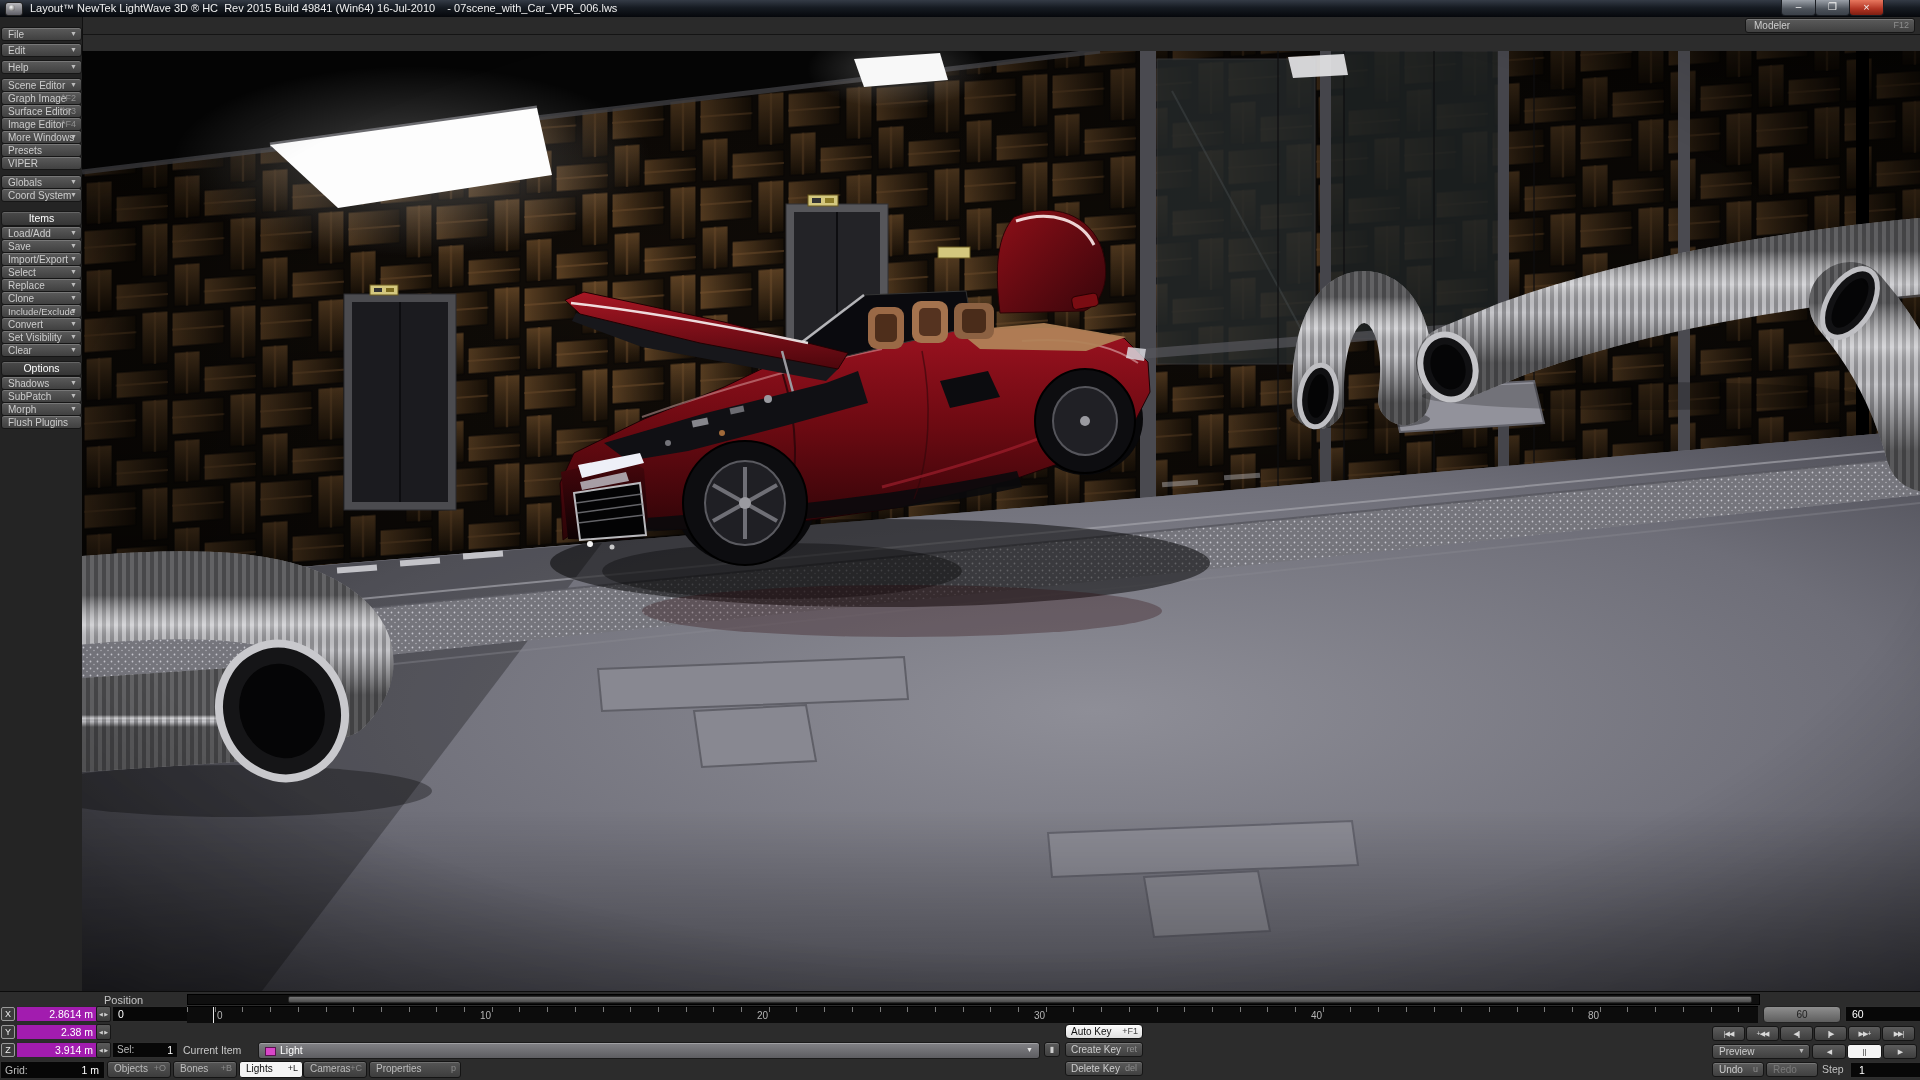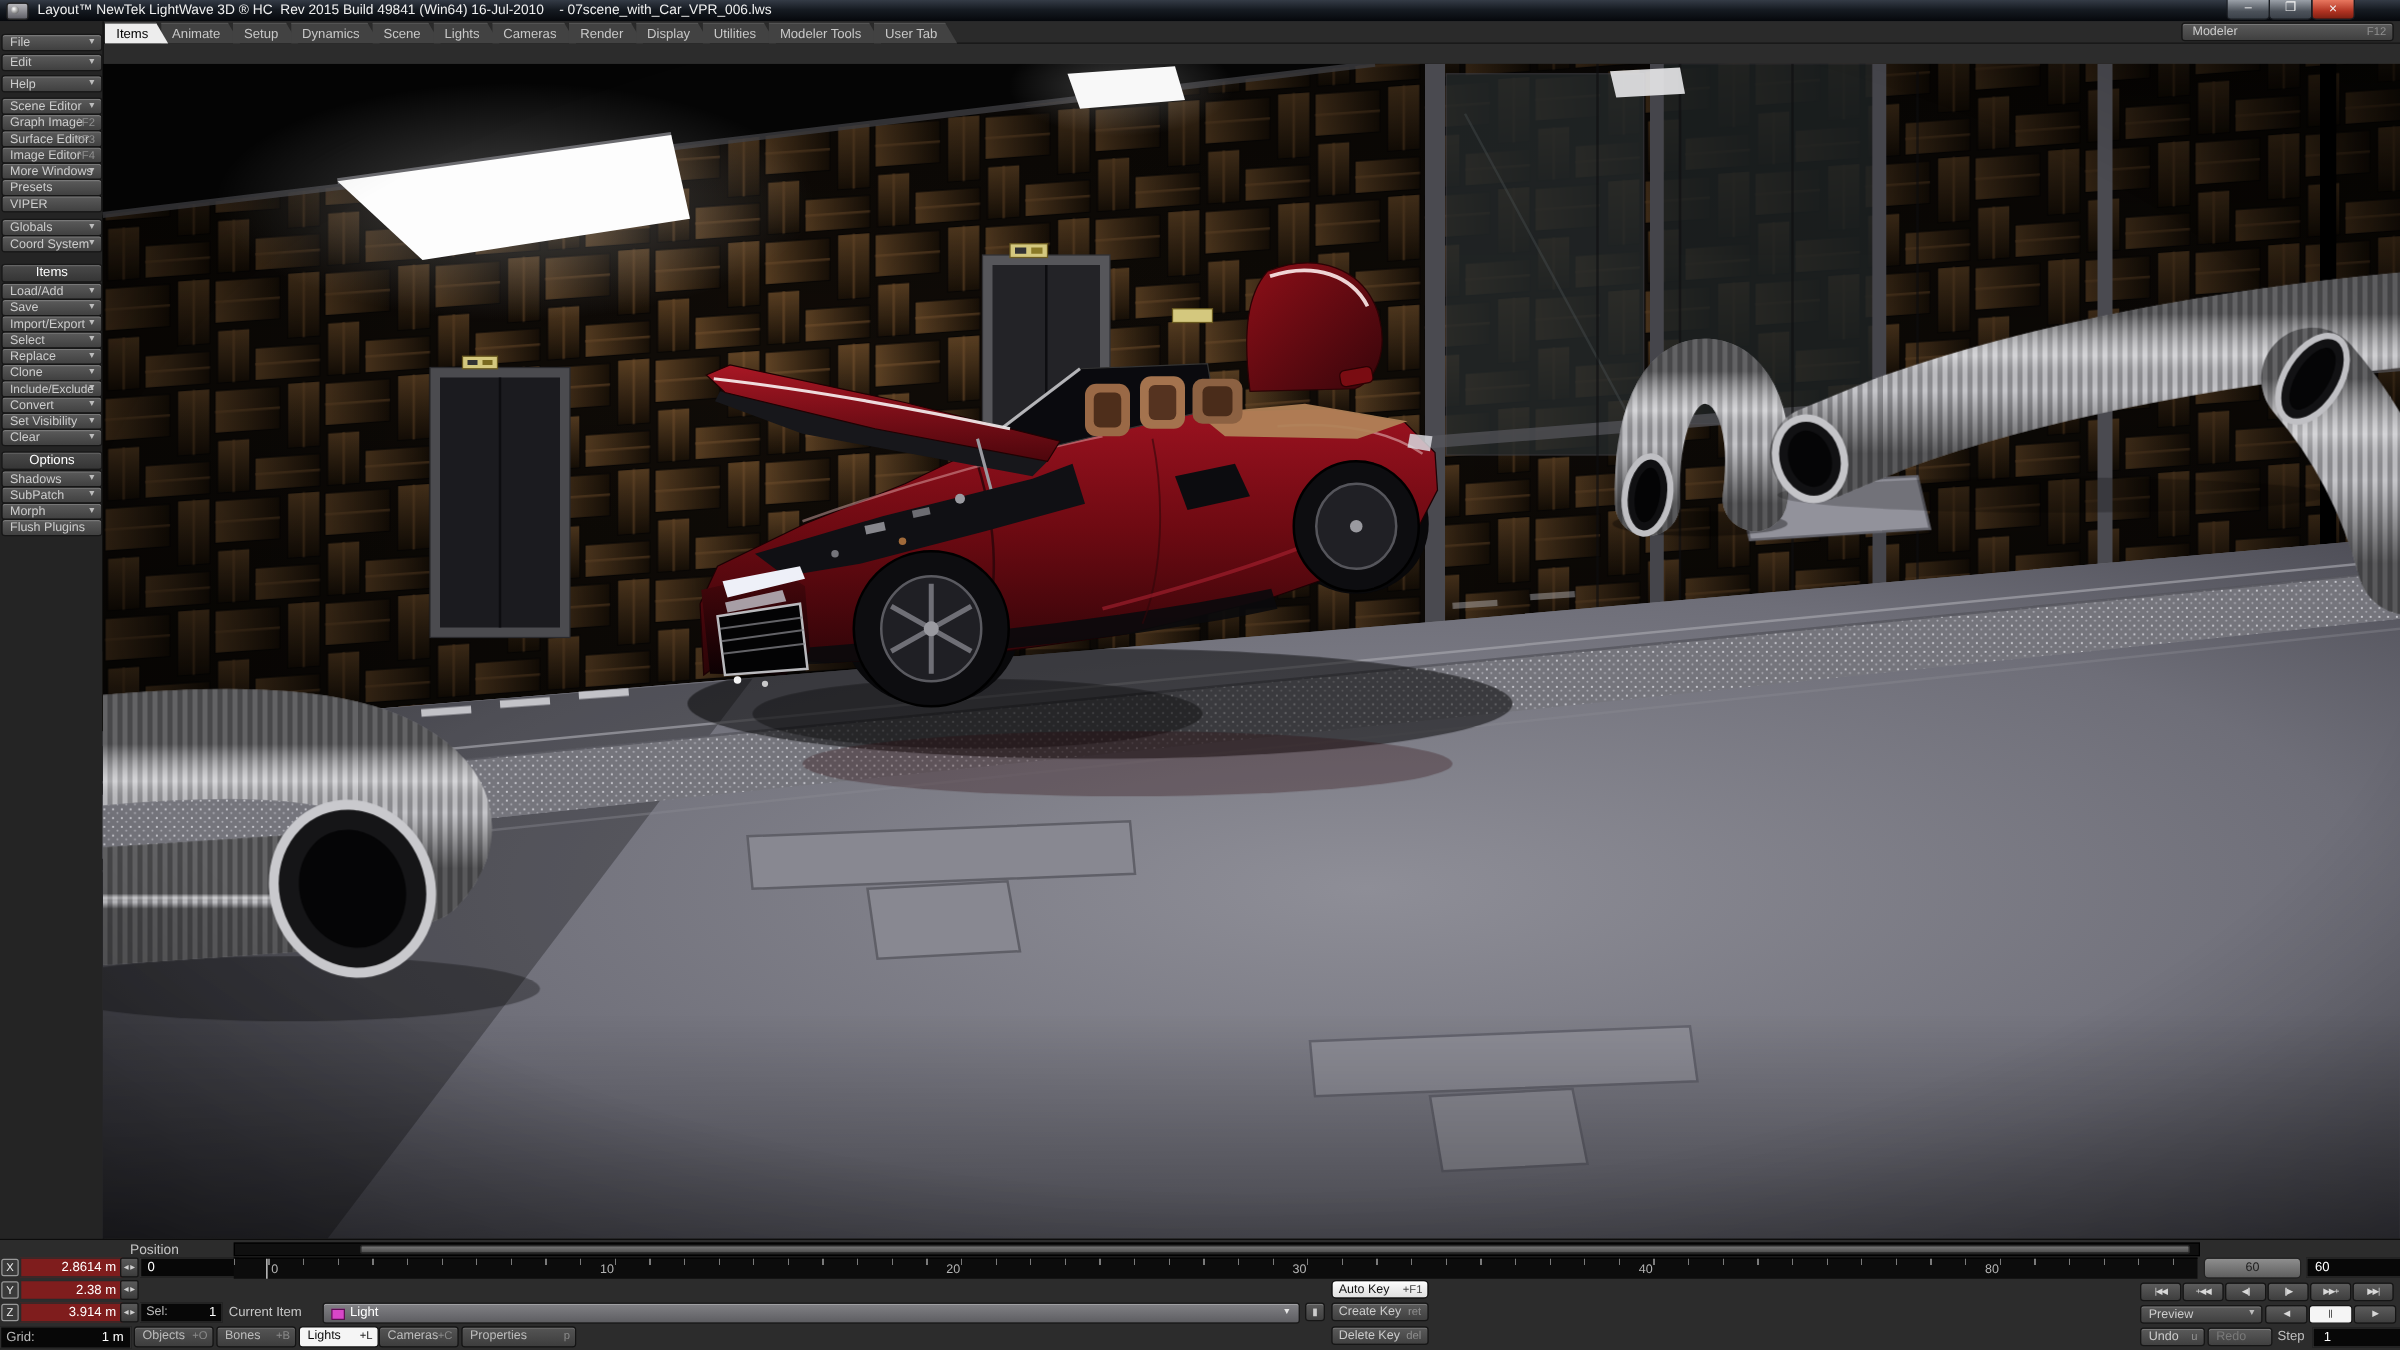--- a/index.html
+++ b/index.html
@@ -39,21 +39,21 @@
   
   #sidebar{left:0;top:17px;width:82px;height:974px;background:#242424;border-right:1px solid #101010;}
   
   #toolbar{left:82px;top:34px;width:1838px;height:17px;background:#2a2a2a;border-bottom:1px solid #101010;}
   .vpicon{position:absolute;top:0;width:20px;height:12px;background:linear-gradient(180deg,#5e5e5e,#3e3e3e);
     border:1px solid #191919;border-radius:2px;color:#c4c4c4;font-size:8px;text-align:center;line-height:12px;}
   
   #bottom{left:0;top:991px;width:1920px;height:89px;background:#2c2c2c;border-top:1px solid #0c0c0c;padding-left:32px;}
   .axbtn{position:absolute;width:12px;height:12px;background:#3a3a3a;border:1px solid #9a9a9a;border-radius:2px;
     color:#eee;font-size:9px;text-align:center;line-height:12px;}
-  .valfield{position:absolute;height:14px;background:#7f1d1d;border:1px solid #2a2a2a;color:#fff;
+  .valfield{position:absolute;height:14px;background:#a21caf;border:1px solid #2a2a2a;color:#fff;
     font-size:10.5px;text-align:right;padding-right:4px;line-height:14px;}
   .spin{position:absolute;width:13px;height:14px;background:linear-gradient(180deg,#5a5a5a,#3c3c3c);
     border:1px solid #161616;border-radius:2px;color:#cfcfcf;font-size:5px;text-align:center;line-height:14px;letter-spacing:0;}
   .itab{position:absolute;height:15px;background:linear-gradient(180deg,#555,#3d3d3d);border:1px solid #141414;
     border-radius:3px;color:#bdbdbd;font-size:10px;box-shadow:inset 0 1px 0 rgba(255,255,255,.15);}
   .itab .lbl{position:absolute;left:6px;top:1px;}
   .itab .sc{position:absolute;right:4px;top:1px;color:#8a8a8a;font-size:9px;}
   .itab.active{background:#f5f5f5;color:#0a0a0a;}
   .itab.active .sc{color:#222;}
   .tbtn{position:absolute;height:13px;width:31px;background:linear-gradient(180deg,#5c5c5c,#3e3e3e);
@@ -69,23 +69,20 @@
 
   <div id="titlebar" class="abs">
     <span id="appicon"></span>
     <span class="ttl">Layout™ NewTek LightWave 3D ® HC  Rev 2015 Build 49841 (Win64) 16-Jul-2010    - 07scene_with_Car_VPR_006.lws</span>
     <span class="winbtn" style="right:104px">–</span>
     <span class="winbtn" style="right:70px">❐</span>
     <span class="winbtn close" style="right:36px">×</span>
   </div>
 
   <div id="tabrow" class="abs">
-    <div style="position:absolute;left:2px;top:0;">
-      <span class="tab active">Items</span><span class="tab">Animate</span><span class="tab">Setup</span><span class="tab">Dynamics</span><span class="tab">Scene</span><span class="tab">Lights</span><span class="tab">Cameras</span><span class="tab">Render</span><span class="tab">Display</span><span class="tab">Utilities</span><span class="tab">Modeler Tools</span><span class="tab">User Tab</span>
-    </div>
     <div class="gbtn" style="position:absolute;right:5px;top:1px;width:168px;height:13px;">
       <span class="lbl" style="left:8px">Modeler</span>
       <span class="sc noarr">F12</span>
     </div>
   </div>
 
 
   <div id="sidebar" class="abs">
     <div class="gbtn abs" style="left:1px;top:10px;width:79px;height:12px">
         <span class="lbl">File</span>

